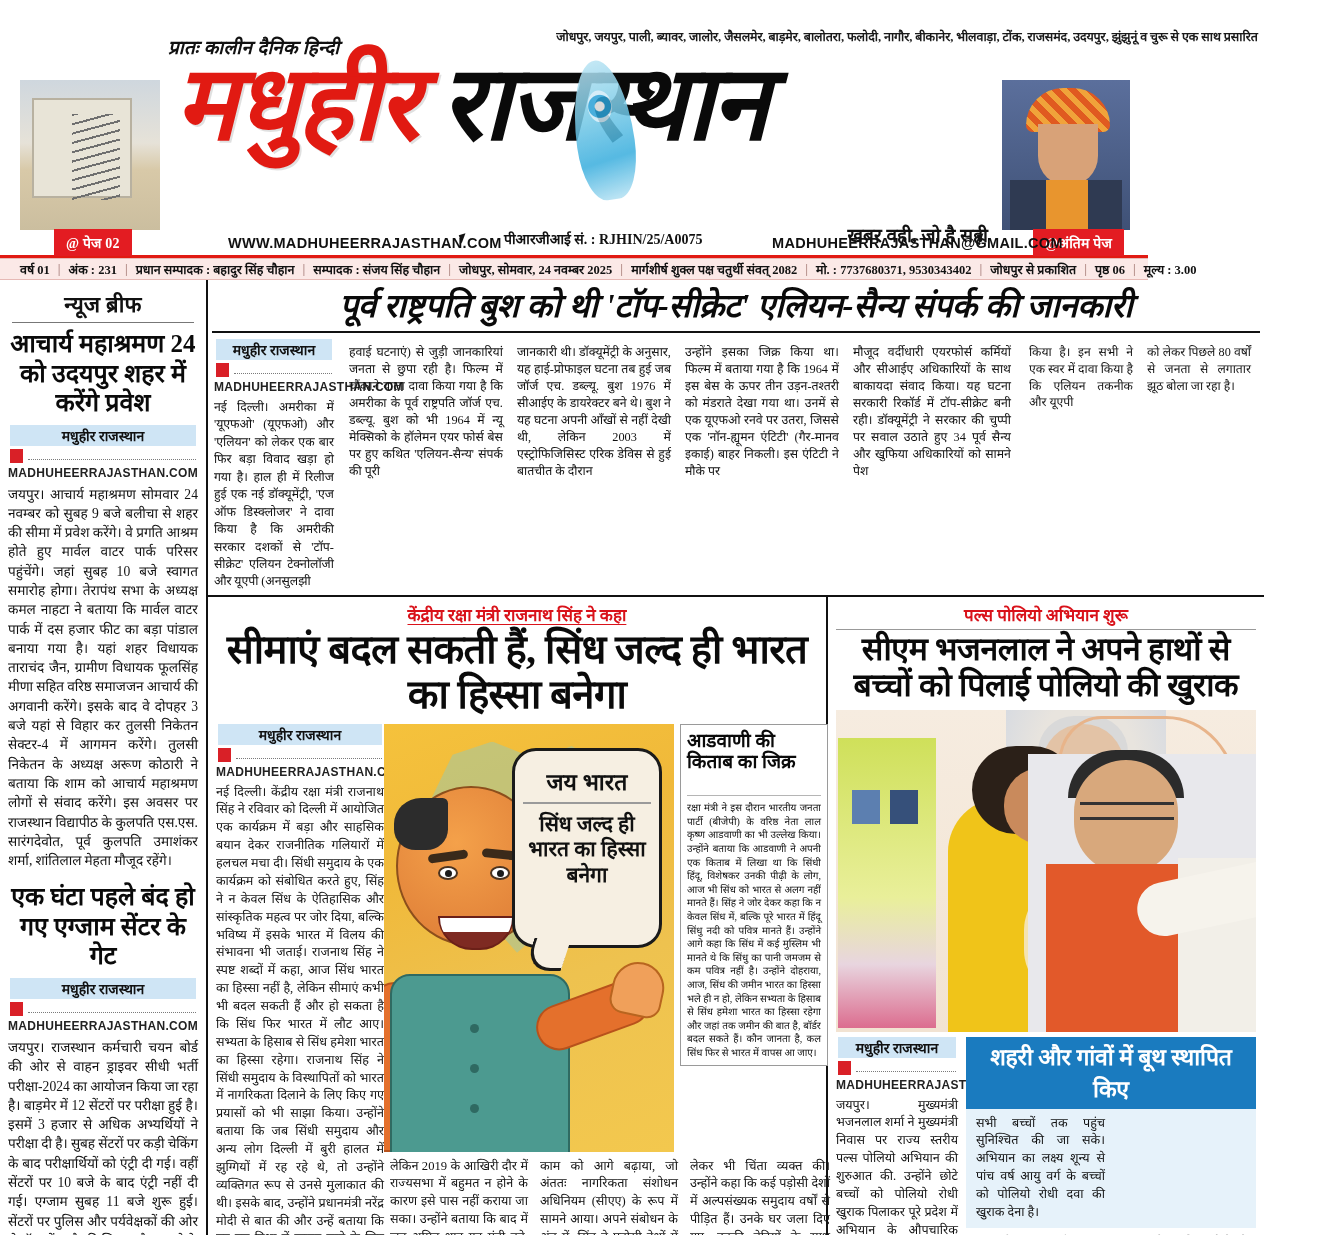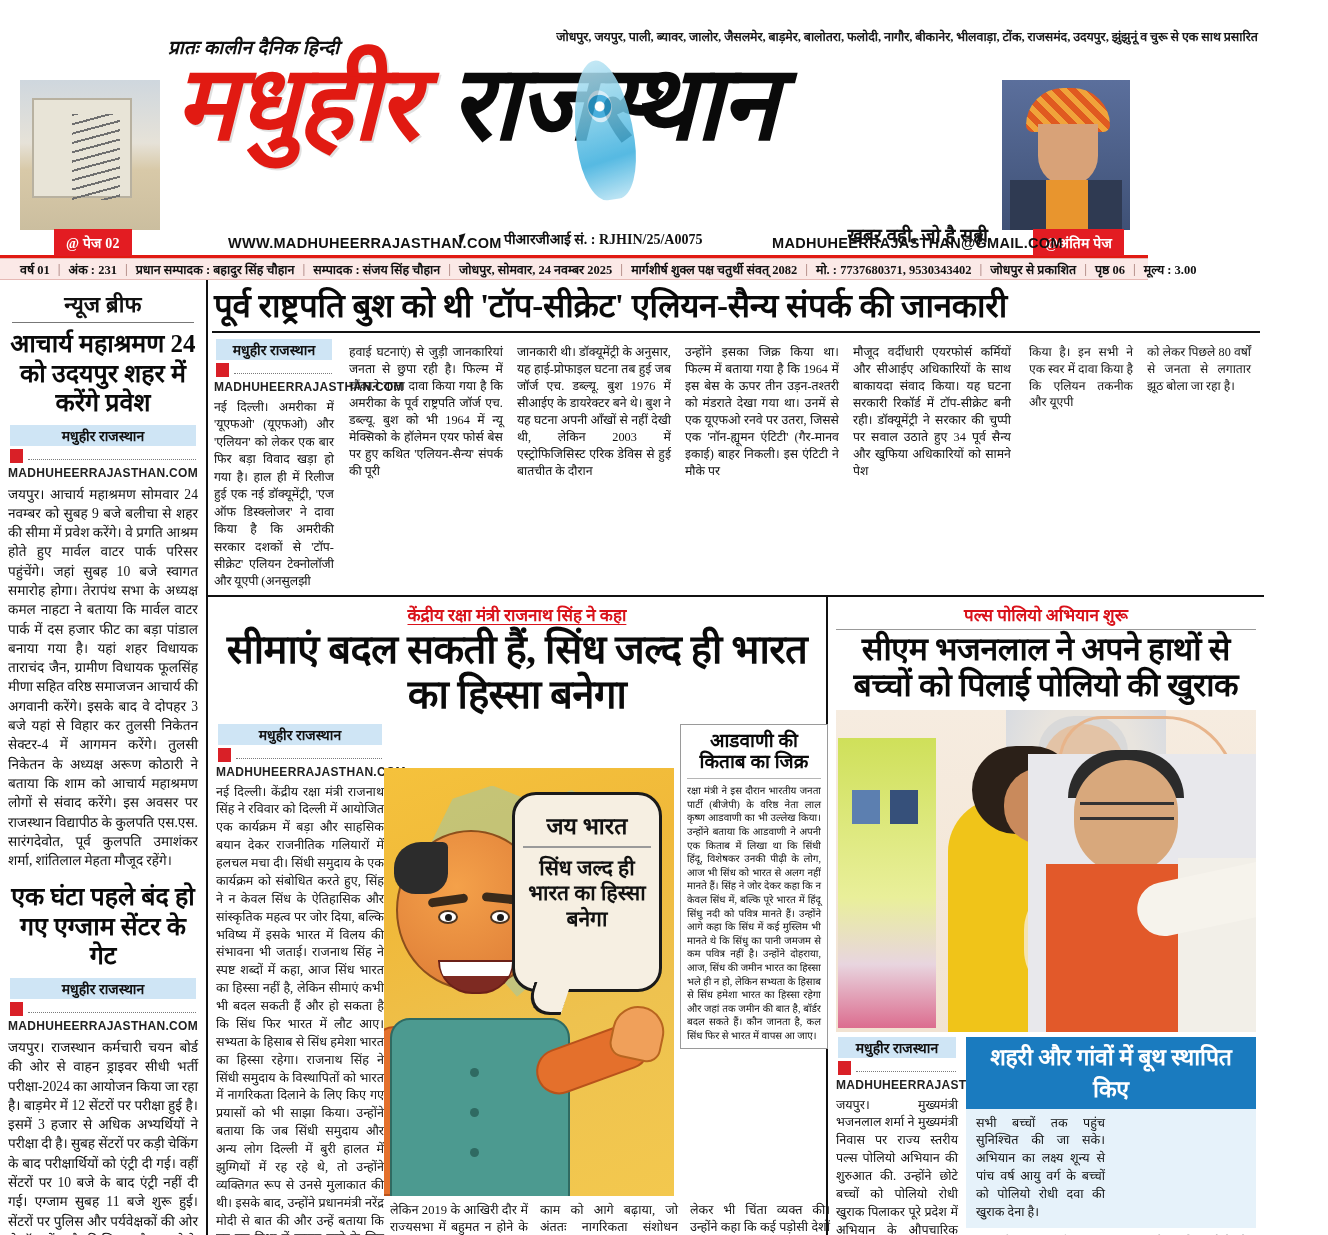--- a/index.html
+++ b/index.html
@@ -27,21 +27,21 @@
   .title-wrap {
     position: absolute; left: 175px; top: 52px; width: 1000px; height: 150px;
   }
   .logo-red, .logo-black {
     font-family: "Liberation Serif", "DejaVu Serif", serif;
     font-weight: 700; font-style: italic;
     font-size: 104px; line-height: 1; letter-spacing: -2px;
     display: inline-block; vertical-align: top;
   }
   .logo-red { color: #e11a12; text-shadow: 2px 2px 0 rgba(0,0,0,.12); }
-  .logo-black { color: #0a0a0a; margin-left: 32px; }
+  .logo-black { color: #0a0a0a; margin-left: 23px; }
   .feather {
     position: absolute; left: 400px; top: 8px; width: 58px; height: 140px;
     background: linear-gradient(170deg,#bfe6f5 0%, #7fcde8 35%, #39aede 70%, #bfe6f5 100%);
     border-radius: 50% 50% 40% 40% / 60% 60% 40% 40%;
     transform: rotate(-8deg); opacity: .85; z-index: 0;
   }
   .feather::after{
     content:""; position:absolute; left:16px; top:30px; width:24px;height:32px;
     border-radius:50%; background: radial-gradient(circle at 50% 50%, #fff 0 22%, #2aa1d6 28% 55%, #cfeaf7 60% 100%);
   }
@@ -145,22 +145,22 @@
     font-size:12px; font-weight:600; letter-spacing:.3px; color:#222; margin-bottom:5px;
   }
   .body-text {
     font-size:13.6px; line-height:1.42; text-align:justify; color:#111;
     hyphens:auto; word-spacing:-.3px;
   }
   .rail-gap { height:12px; }
 
   
   .lead-head {
-    font-weight:700; font-size:33px; line-height:1.12;
-    color:#0a0a0a; padding:8px 6px 6px; letter-spacing:-.3px;
+    text-align:center; font-weight:700; font-size:33px; line-height:1.12;
+    color:#0a0a0a; padding:8px 6px 6px; letter-spacing:-.3px;font-style:italic;
   }
   .lead-rule { border-bottom:2px solid #111; margin:0 4px; }
   .lead-body { display:flex; padding:6px 6px 0; gap:0; }
   .lead-credit { width:128px; padding-right:8px; }
   .blue-banner {
     background:#1a7bbf; color:#fff; font-weight:700; font-size:30px;
     text-align:center; padding:4px 10px 6px; line-height:1.1; letter-spacing:-.3px;
   }
   .ufo-photo {
     width:238px; height:110px;
@@ -195,21 +195,20 @@
     letter-spacing:-.6px; margin-bottom:6px;
   }
   .sec-head.small { font-size:32px; letter-spacing:-.4px; }
 
   .sec2-body { display:flex; gap:0; }
   .s2c { font-size:12.6px; line-height:1.42; text-align:justify; color:#111; padding:0 6px; }
 
   .cartoon {
     width:290px; height:428px; position:relative; overflow:hidden;
     background: linear-gradient(160deg,#f5c23c 0%, #f0b93a 30%, #eec24f 60%, #f3c84e 100%);
-    margin-top: 44px;
   }
   .cartoon .mapshape{
     position:absolute; left:24px; top:18px; width:248px; height:220px;
     background:#9fc9a7; opacity:.55;
     clip-path: polygon(18% 6%, 34% 0%, 52% 8%, 66% 2%, 82% 12%, 96% 30%, 90% 52%, 74% 66%, 58% 82%, 44% 96%, 30% 78%, 16% 56%, 6% 34%);
   }
   .cartoon .head{
     position:absolute; left:12px; top:62px; width:150px;height:160px;border-radius:50%;
     background:radial-gradient(circle at 40% 35%, #f4a14a 0%, #e2833a 70%, #c96a2c 100%);
     border:2px solid #8c4f1c;
@@ -257,22 +256,22 @@
     border-radius:0 0 0 26px; transform:skewX(-18deg);
   }
   .bubble-t1 { font-weight:700; font-size:23px; color:#111; padding-bottom:5px; border-bottom:2px solid #9a9a9a; margin-bottom:8px;}
   .bubble-t2 { font-weight:700; font-size:21px; line-height:1.22; color:#111; }
 
   .sidebox {
     width:148px; border:1.5px solid #9a9a9a; padding:5px 6px; margin-left:6px;
     background:#fff;
   }
   .sidebox-head {
-    text-align:center; font-weight:700; font-size:19px; line-height:1.15; color:#0a0a0a;
-    padding-bottom:5px; border-bottom:1.5px solid #b5b5b5; margin-bottom:5px;
+    font-weight:700; font-size:19px; line-height:1.15; color:#0a0a0a;
+    padding-bottom:22px; border-bottom:1.5px solid #b5b5b5; margin-bottom:5px;
   }
   .sidebox-body { font-size:10px; line-height:1.36; text-align:justify; color:#111; }
 
   .blue-strip {
     background:#1a7bbf; color:#fff; font-weight:700; font-size:23px; text-align:center;
     padding:3px 8px 5px; letter-spacing:-.2px;
   }
   .blue-box { background:#e6f2fa; padding:6px 4px; display:flex; }
   .blue-box .s2c { font-size:12.6px; }
 

